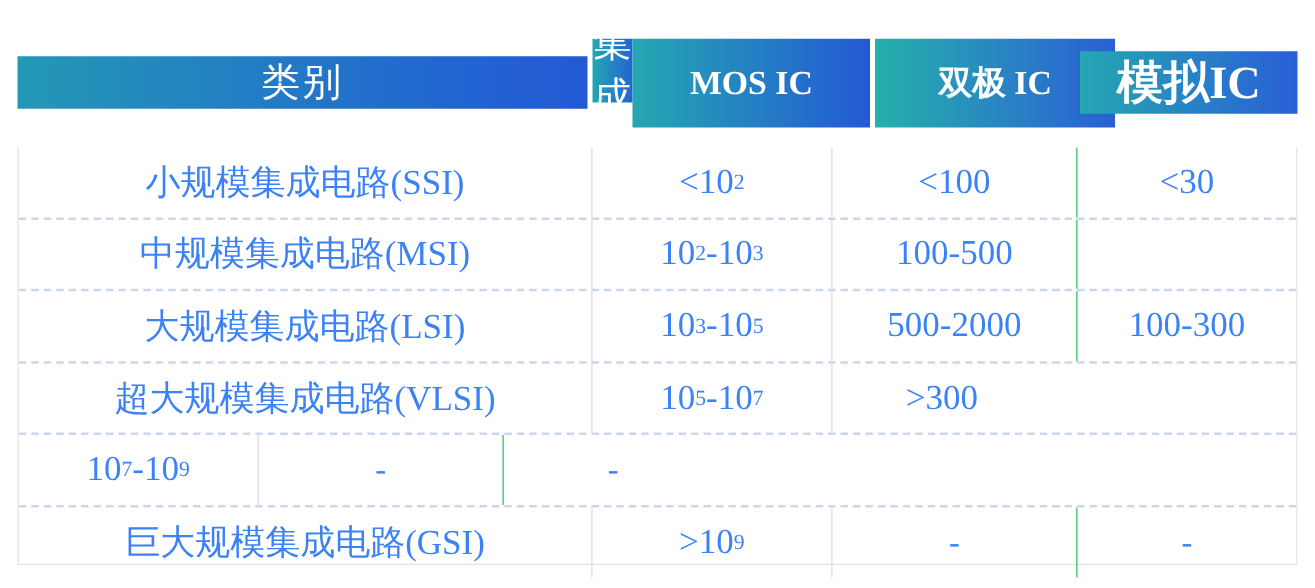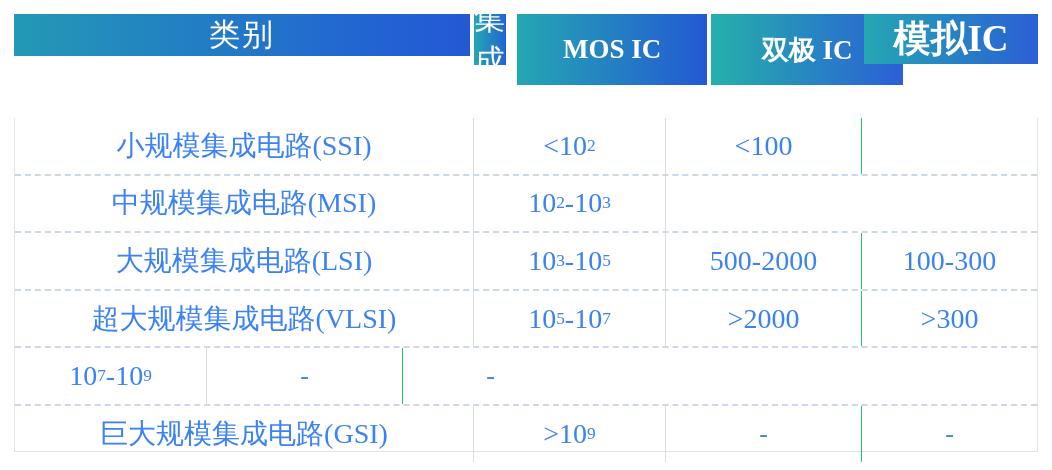--- a/index.html
+++ b/index.html
@@ -19,21 +19,21 @@
     left: 14px;
     top: 14px;
     width: 1024px;
     height: 438px;
   }
 
   
   .thead {
     display: flex;
     height: 104px;
-    align-items: flex-start;
+    align-items: center;
   }
 
   .hdr-category {
     width: 459px;
     display: flex;
     align-items: center;
     justify-content: center;
     background: linear-gradient(to right, #2399b5 0%, #2264d2 78%, #2359d4 100%);
     color: #ffffff;
     font-size: 31px;
@@ -58,21 +58,20 @@
     justify-content: center;
     background: linear-gradient(to right, #25a7b2 0%, #2264d2 100%);
     color: #ffffff;
     font-size: 31px;
     letter-spacing: 1px;
   }
 
   .hdr-digital-bottom {
     height: 71px;
     display: flex;
-    padding-left: 11px;
   }
 
   .hdr-sub {
     display: flex;
     align-items: center;
     justify-content: center;
     color: #ffffff;
     font-size: 27px;
     font-weight: bold;
   }
@@ -195,35 +194,36 @@
       <span>模拟IC</span>
     </div>
 
   </div>
 
   <div class="tbody" id="tbody">
       <div class="trow">
         <div class="cell cell-category">小规模集成电路(SSI)</div>
         <div class="cell cell-mos">&lt;10<sup>2</sup></div>
         <div class="cell cell-bipolar">&lt;100</div>
+        <div class="cell cell-analog">&lt;30</div>
       </div>
       <div class="trow">
         <div class="cell cell-category">中规模集成电路(MSI)</div>
         <div class="cell cell-mos">10<sup>2</sup>-10<sup>3</sup></div>
+        <div class="cell cell-bipolar">100-500</div>
       </div>
       <div class="trow">
         <div class="cell cell-category">大规模集成电路(LSI)</div>
         <div class="cell cell-mos">10<sup>3</sup>-10<sup>5</sup></div>
         <div class="cell cell-bipolar">500-2000</div>
         <div class="cell cell-analog">100-300</div>
       </div>
       <div class="trow">
         <div class="cell cell-category">超大规模集成电路(VLSI)</div>
         <div class="cell cell-mos">10<sup>5</sup>-10<sup>7</sup></div>
-        <div class="cell cell-bipolar">&gt;2000</div>
         <div class="cell cell-analog">&gt;300</div>
       </div>
       <div class="trow">
         <div class="cell cell-mos">10<sup>7</sup>-10<sup>9</sup></div>
         <div class="cell cell-bipolar dash-value">-</div>
         <div class="cell cell-analog dash-value">-</div>
       </div>
       <div class="trow">
         <div class="cell cell-category">巨大规模集成电路(GSI)</div>
         <div class="cell cell-mos">&gt;10<sup>9</sup></div>

